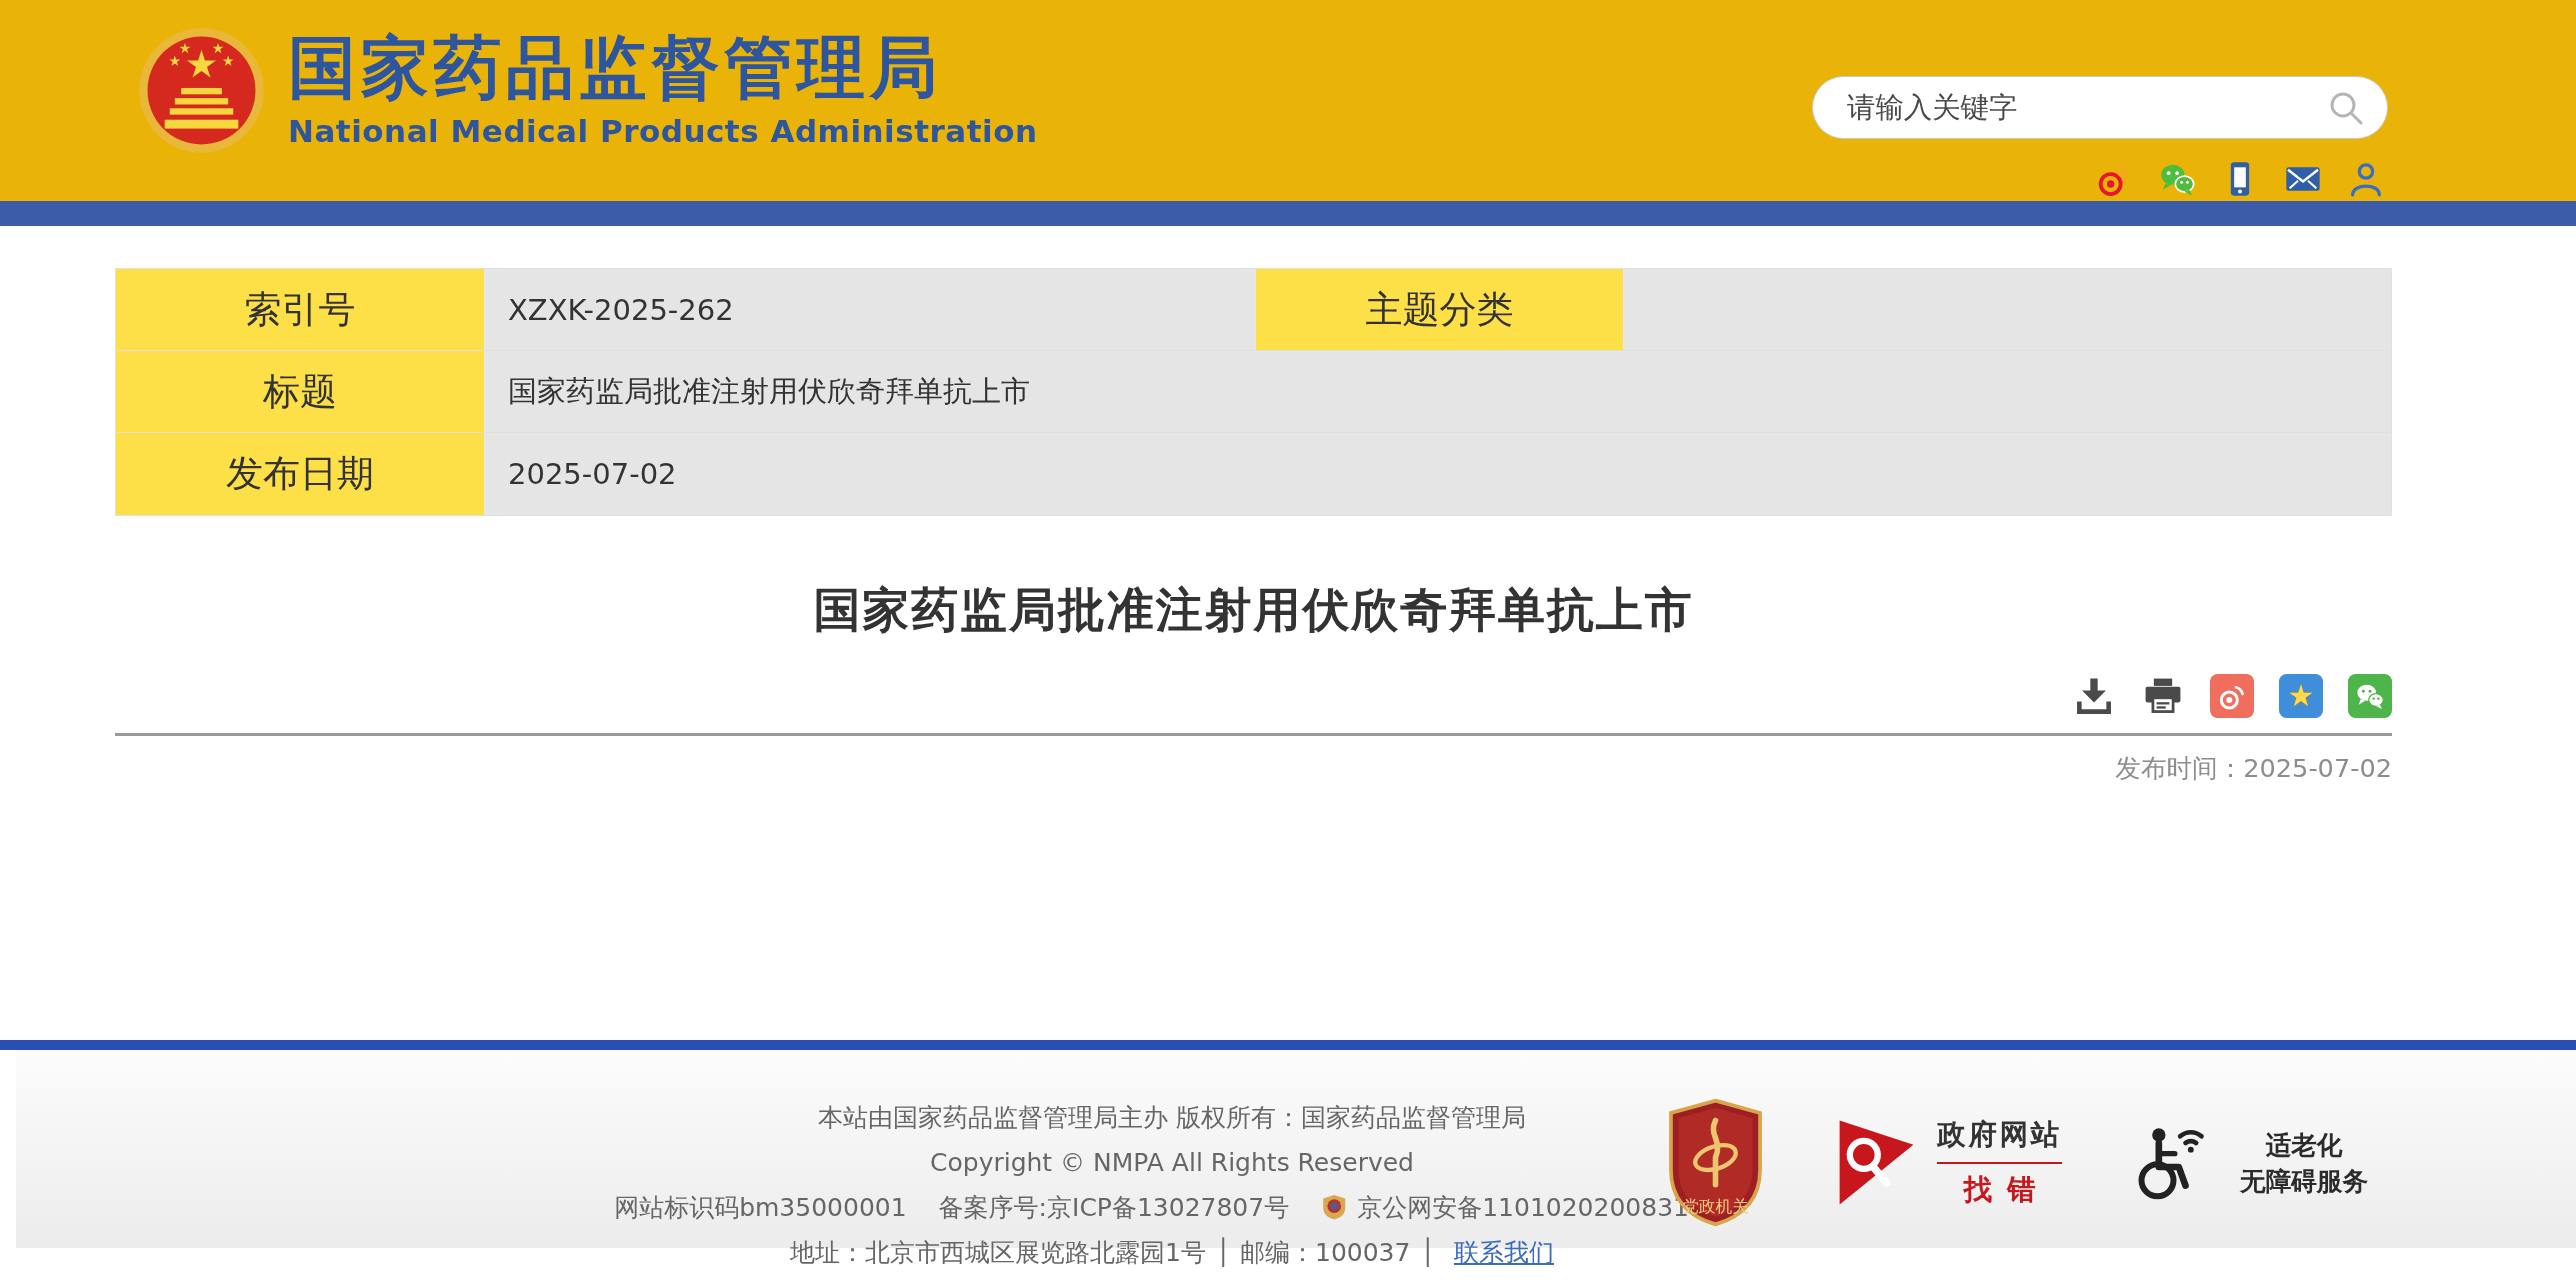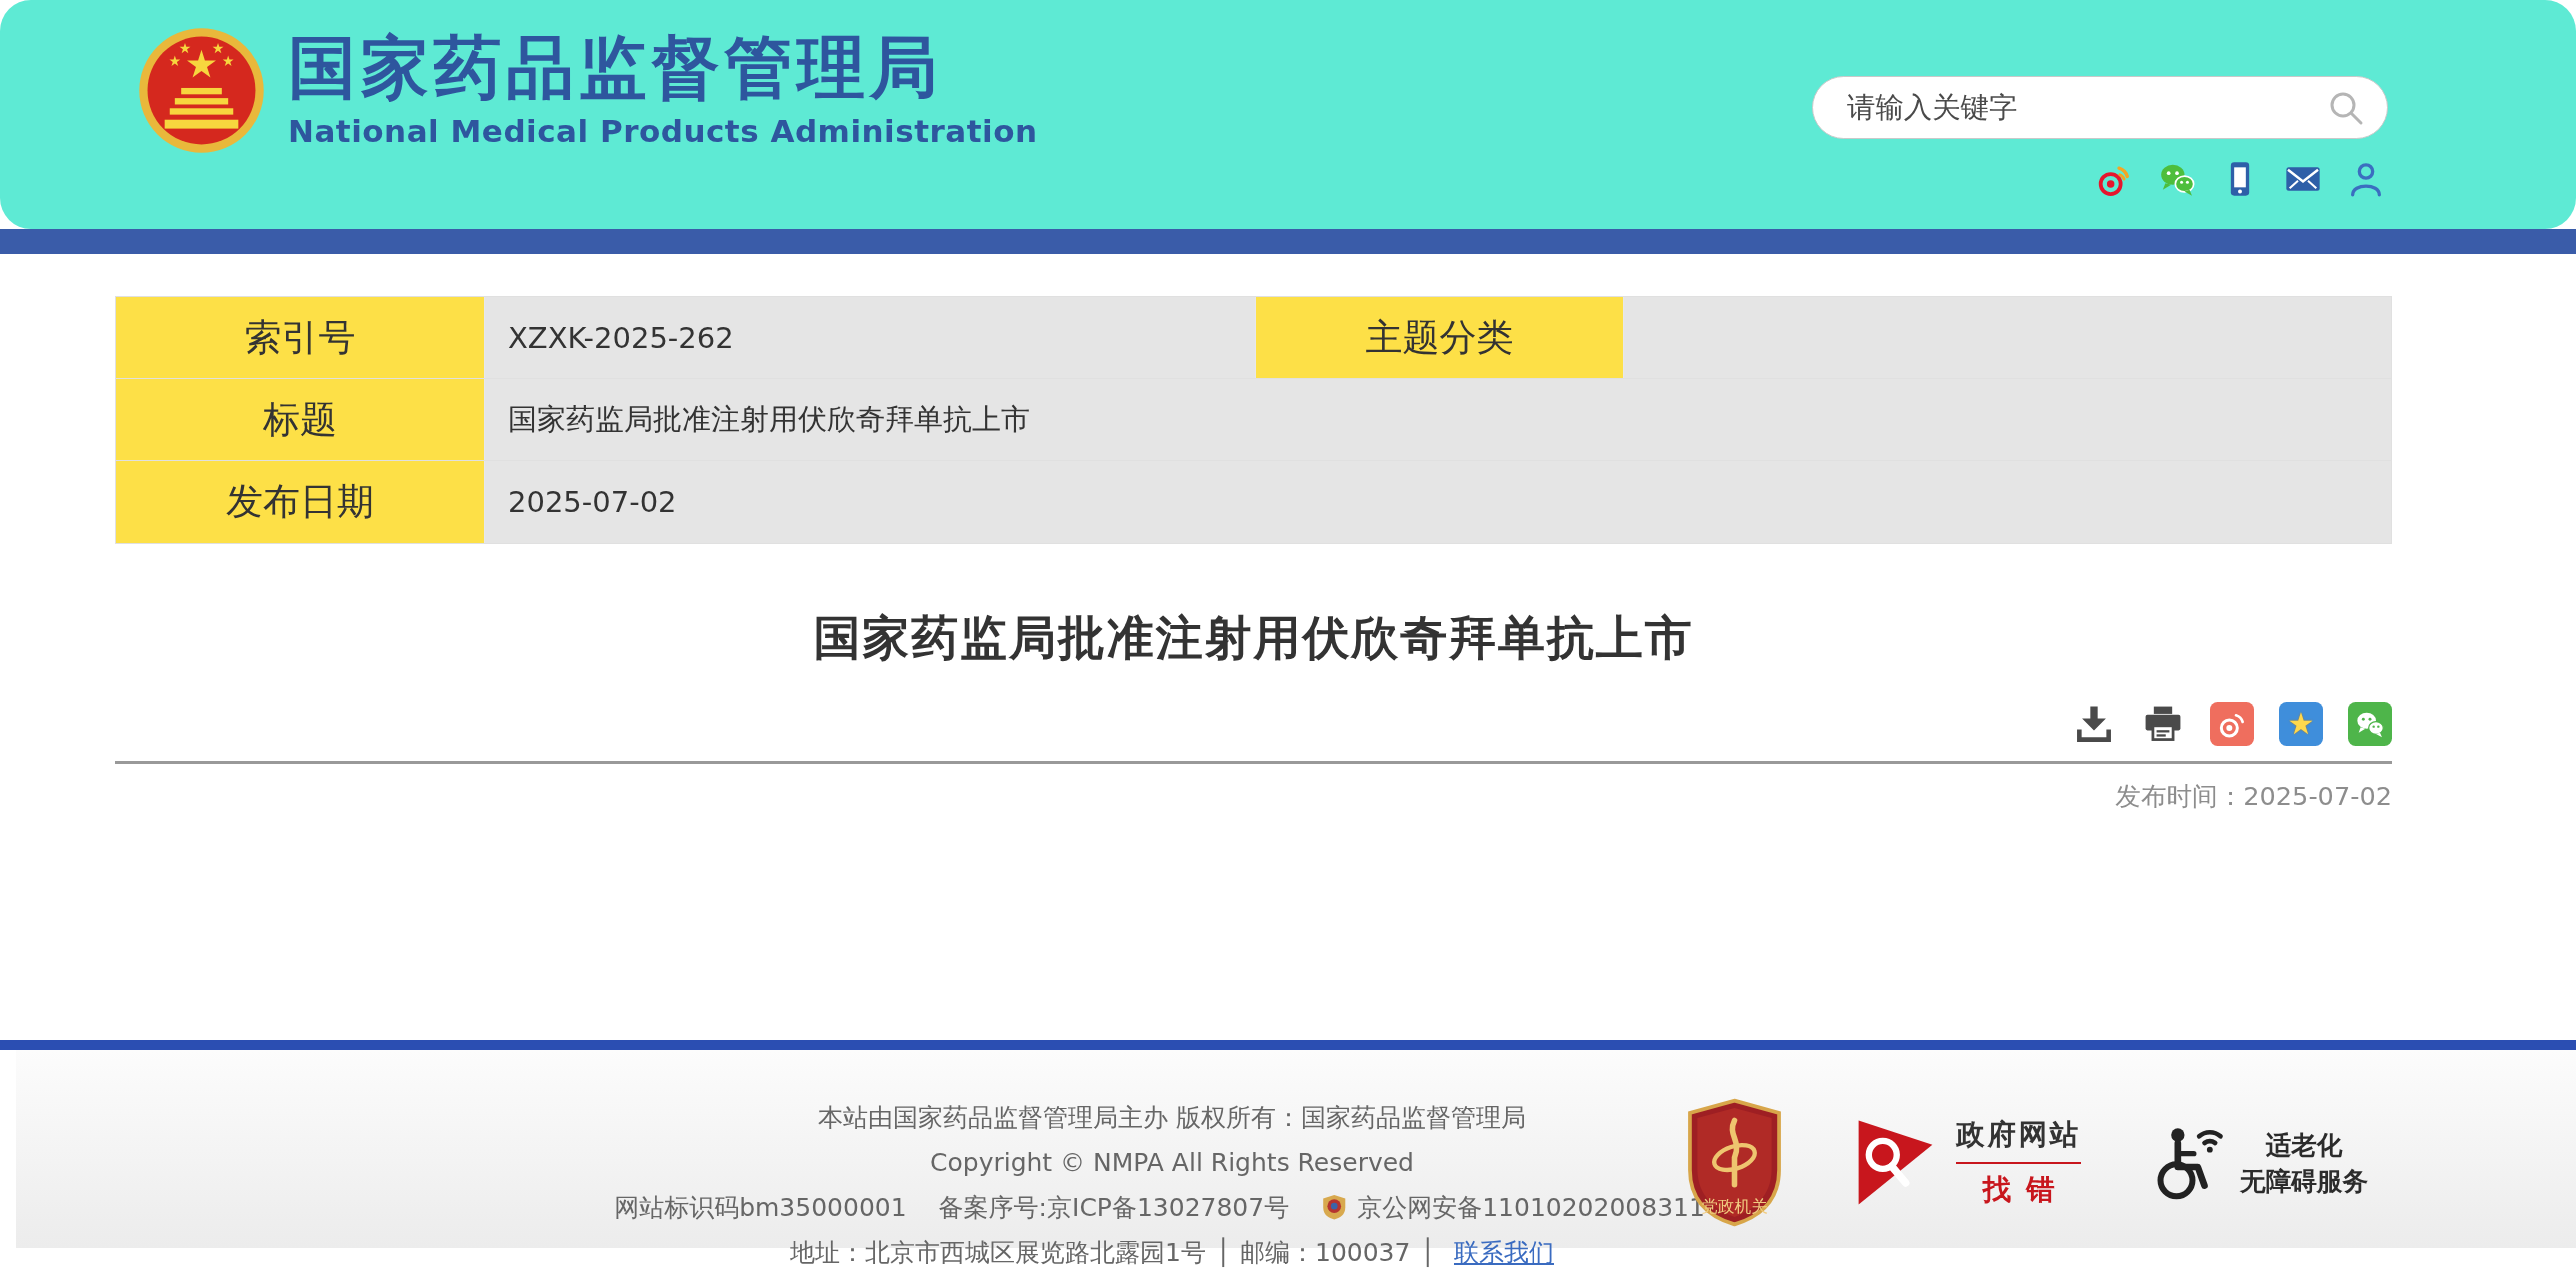--- a/index.html
+++ b/index.html
@@ -6,21 +6,21 @@
   html,body { margin:0; padding:0; background:#ffffff; }
   .page {
     position: relative;
     width: 2576px; height: 1281px;
     background: #ffffff;
     font-family: "DejaVu Sans", "Liberation Sans", sans-serif;
     overflow: hidden;
   }
 
   
-  .header { position: relative; height: 229px; background:#5eead4;border-radius:31px; }
+  .header { position: relative; height: 201px; background:#eab308; }
   .brand { position:absolute; left:138px; top:26.5px; display:flex; align-items:center; }
   .emblem { width:127px; height:127px; flex-shrink:0; }
   .brand-text { margin-left:23px; }
   .brand-zh { font-size:68px; font-weight:bold; color:#2e569e; letter-spacing:4.7px; line-height:1.1; }
   .brand-en { font-size:31px; font-weight:600; color:#2e569e; margin-top:7.6px; letter-spacing:0.5px; }
 
   .top-links { position:absolute; right:188px; top:17px; display:flex; align-items:center; }
   .top-link { font-size:26.5px; color:#333; margin-left:32px; cursor:pointer; }
   .lang-group { display:flex; margin-left:42px; }
   .lang-btn { width:47px; height:47px; display:flex; align-items:center; justify-content:center; font-size:26.5px; cursor:pointer; }
@@ -78,21 +78,21 @@
   .f-link { color:#3a6bc0; cursor:pointer; margin-left:9.5px;text-decoration:underline; }
   .f-divider { color:#666; }
 
   .f-icons { position:absolute; right:224px; top:47px; display:flex; align-items:center; gap:66px; }
   .gov-badge { width:99px; height:131px; cursor:pointer; }
   .findbug { display:flex; align-items:center; gap:15px; cursor:pointer; }
   .findbug-flag { width:91px; height:89px; }
   .findbug-text { display:flex; flex-direction:column; align-items:center; }
   .findbug-l1 { font-size:28.4px; font-weight:bold; color:#333; letter-spacing:2.8px; padding-bottom:8px; border-bottom:2.8px solid #c8161d; }
   .findbug-l2 { font-size:28.4px; font-weight:bold; color:#c8161d; letter-spacing:15px; margin-top:7.6px; text-indent:15px; }
-  .aging { display:flex; align-items:center; gap:10px; cursor:pointer; }
+  .aging { display:flex; align-items:center; gap:29px; cursor:pointer; }
   .aging-icon { width:83px; height:80px; }
   .aging-text { display:flex; flex-direction:column; align-items:center; font-size:25.6px; font-weight:bold; color:#2b2b2b; line-height:36px; }
 </style>
 </head>
 <body>
 
 <div class="page">
 
   <div class="header">
 

